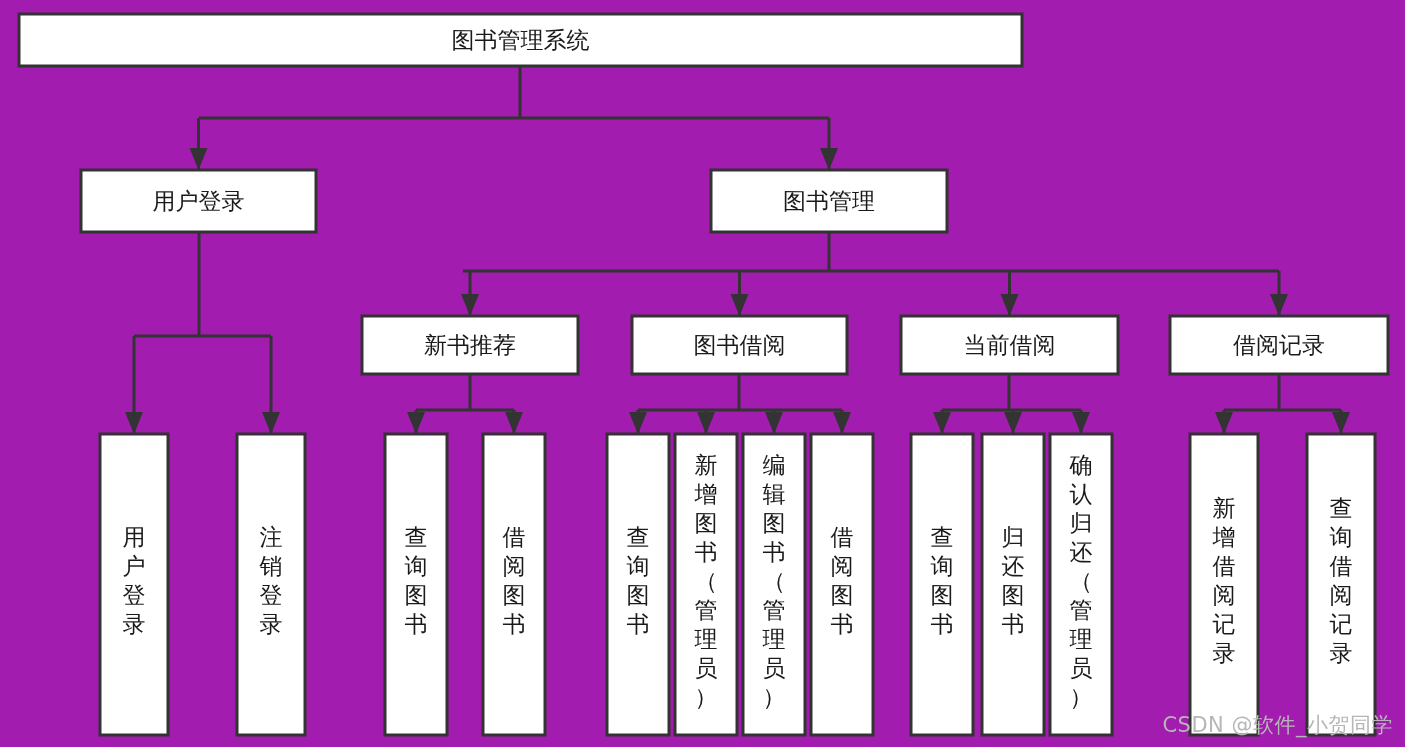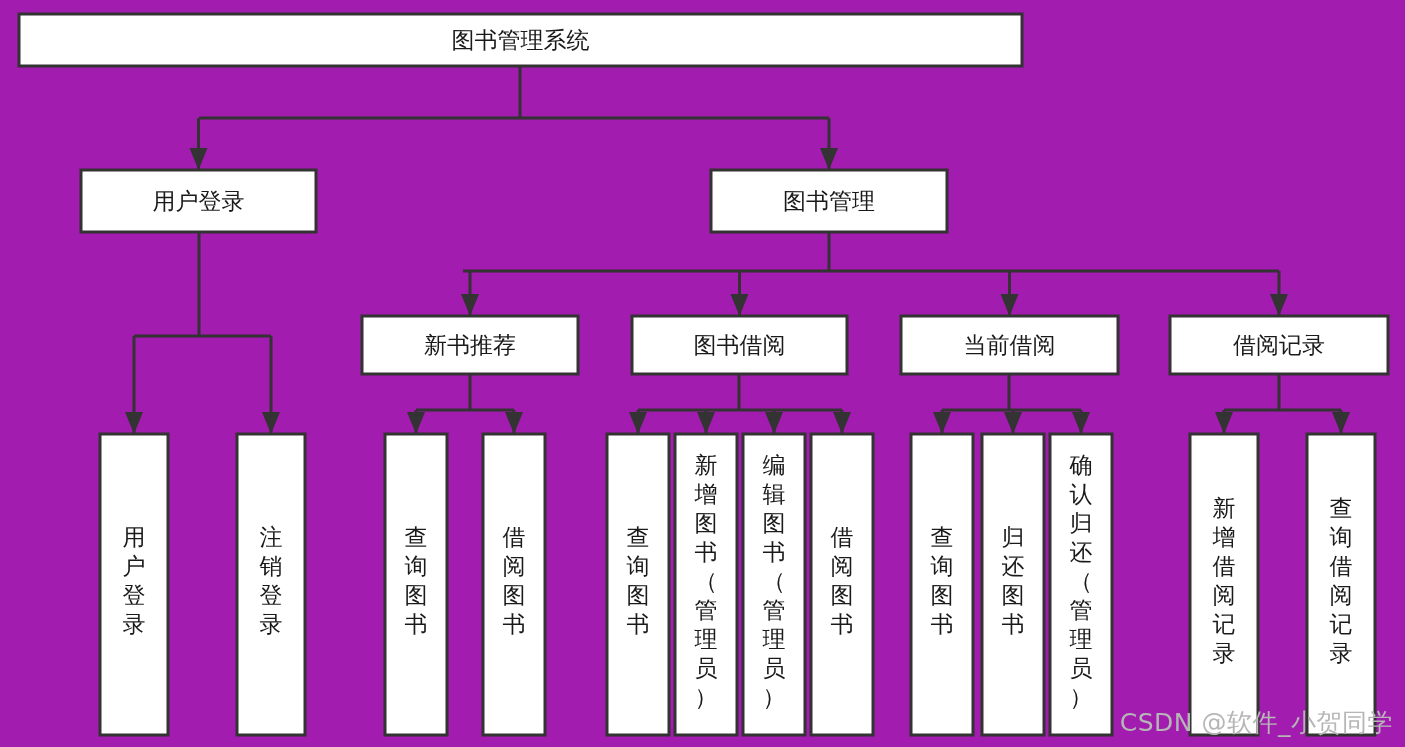--- a/index.html
+++ b/index.html
@@ -50,21 +50,21 @@
     fill: #1a1a1a;
     font-family: "DejaVu Sans", "Liberation Sans", sans-serif;
     font-size: 23px;
     text-anchor: middle;
   }
   .watermark {
     position: absolute;
     right: 12px;
     bottom: 8px;
     font-family: "DejaVu Sans", "Liberation Sans", sans-serif;
-    font-size: 25px;
+    font-size: 21px;
     color: #b6b6b6;
     letter-spacing: 0.5px;
     white-space: nowrap;
     user-select: none;
   }
 </style>
 </head>
 <body>
 
 <div id="diagram-root">

